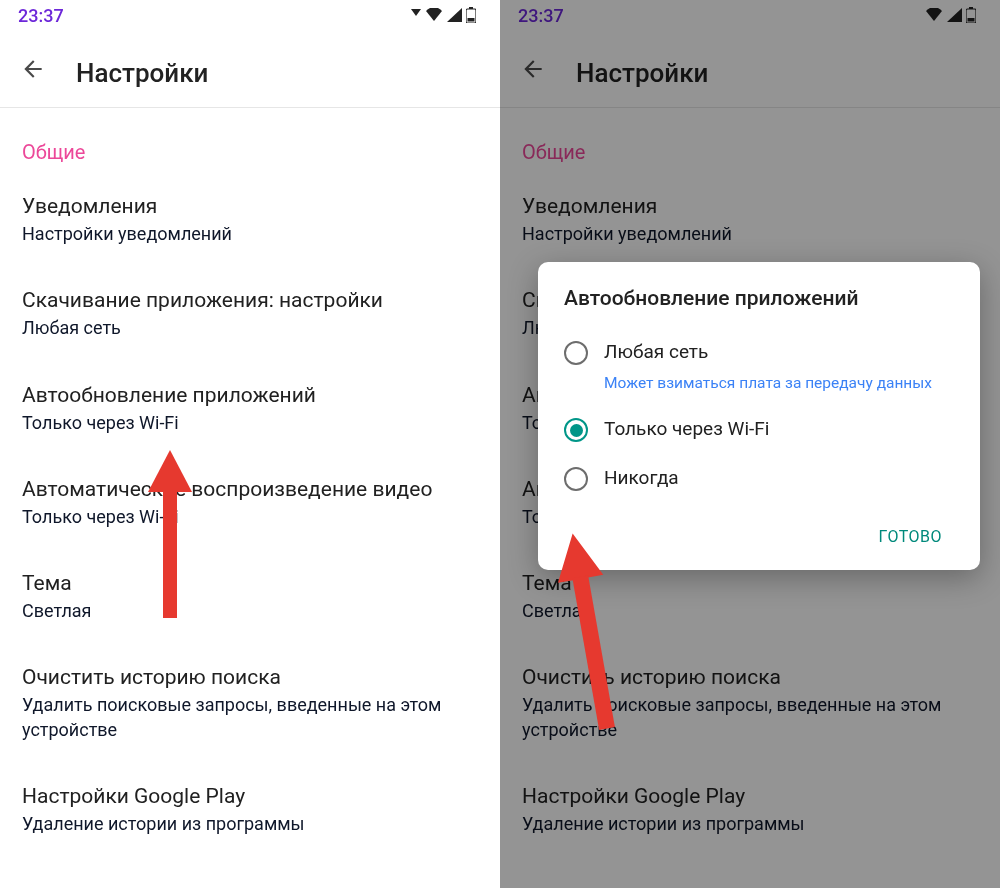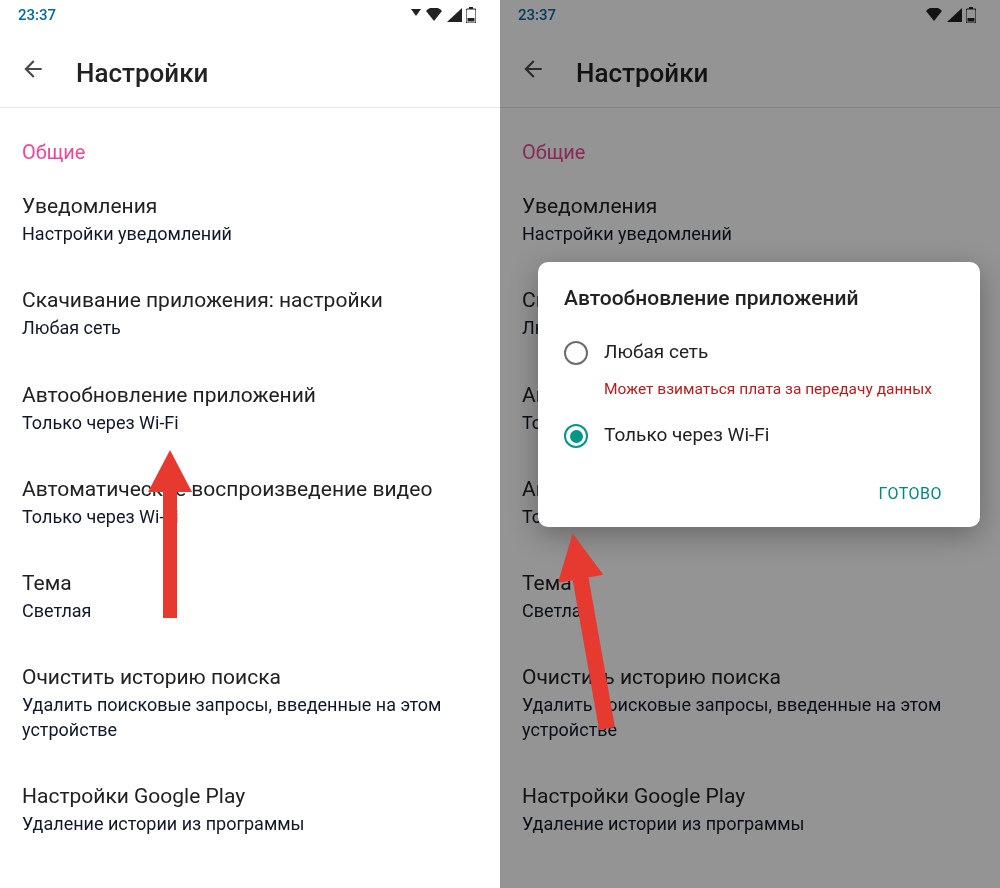--- a/index.html
+++ b/index.html
@@ -17,23 +17,23 @@
     position: relative;
     background: #fff;
     overflow: hidden;
   }
   .status-bar {
     height: 30px;
     display: flex;
     align-items: center;
     justify-content: space-between;
     padding: 0 24px 0 18px;
-    font-size: 15px;
+    font-size: 18px;
     font-weight: 500;
-    color: #0369a1;
+    color: #6d28d9;
   }
   .status-right {
     display: flex;
     align-items: center;
     gap: 4px;
   }
   .status-right svg { display: block; }
   .app-bar {
     height: 78px;
     display: flex;
@@ -121,22 +121,22 @@
   }
   .radio-text {
     flex: 1;
   }
   .radio-label {
     font-size: 19px;
     color: #212121;
   }
   .radio-sub {
     font-size: 15.5px;
-    color: #b91c1c;
-    margin-top: 16px;
+    color: #3b82f6;
+    margin-top: 10px;
     line-height: 1.3;
   }
   .dialog-actions {
     display: flex;
     justify-content: flex-end;
     margin-top: 14px;
     padding-right: 4px;
   }
   .dialog-button {
     color: #00897b;
@@ -305,20 +305,26 @@
       </div>
     </div>
 
     <div class="radio-option">
       <div class="radio selected"></div>
       <div class="radio-text">
         <div class="radio-label">Только через Wi-Fi</div>
       </div>
     </div>
 
+    <div class="radio-option">
+      <div class="radio"></div>
+      <div class="radio-text">
+        <div class="radio-label">Никогда</div>
+      </div>
+    </div>
 
     <div class="dialog-actions">
       <div class="dialog-button">ГОТОВО</div>
     </div>
   </div>
 
   <svg class="arrow" style="left:55px; top:532px; width:70px; height:200px" viewBox="0 0 70 200">
     <g transform="rotate(-10 35 100)">
       <polygon points="35,0 12,46 26,46 44,46 58,46" fill="#e6392f"></polygon>
       <rect x="27" y="44" width="16" height="154" fill="#e6392f"></rect>

